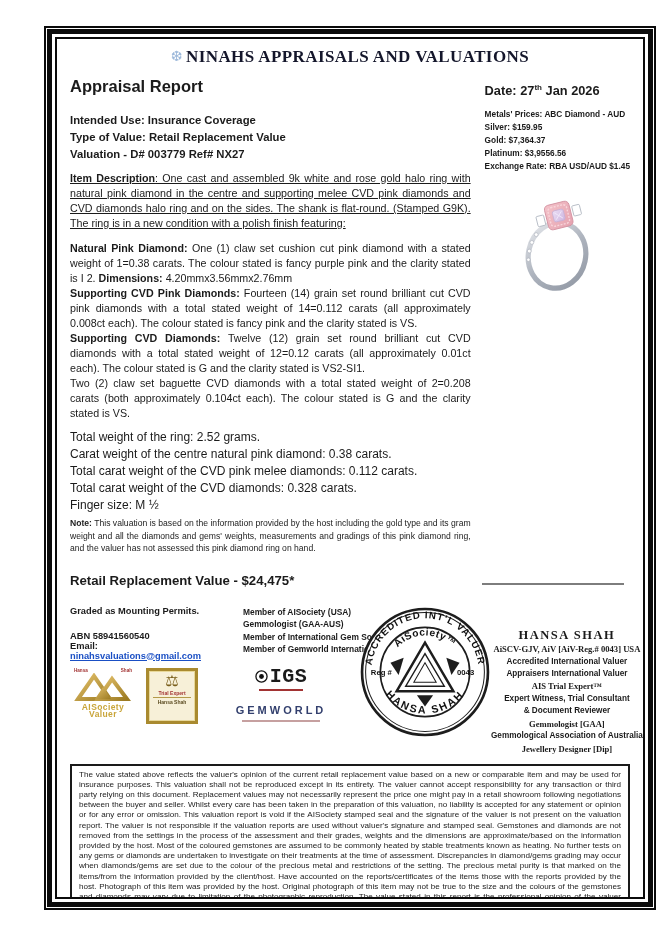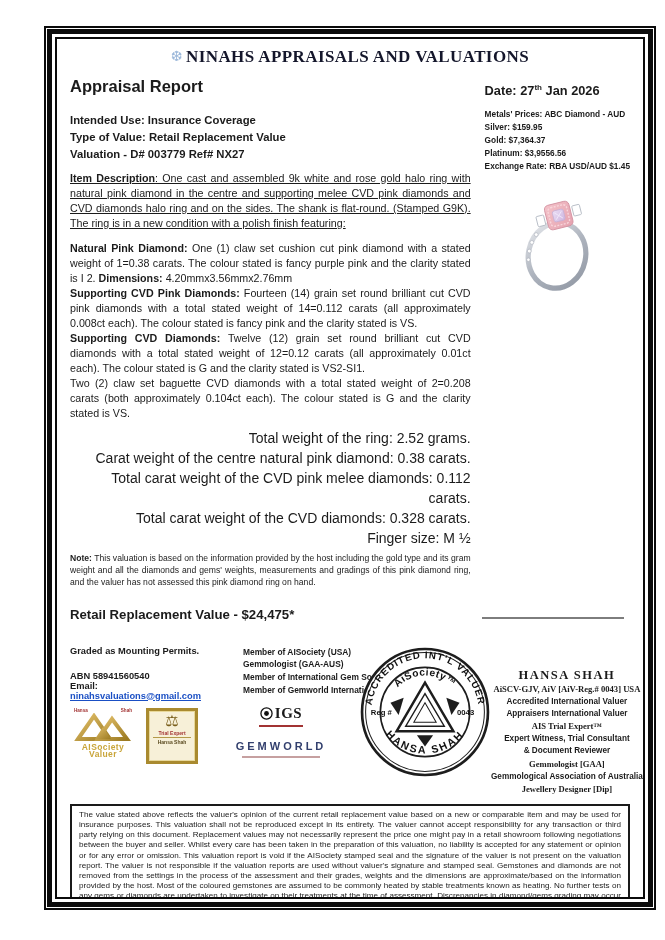--- a/index.html
+++ b/index.html
@@ -21,38 +21,38 @@
   .main-grid{display:flex;margin-top:10px;}
   .col-left{width:424px;}
   .col-right{flex:1;padding-left:14px;box-sizing:border-box;}
 
   .report-title{font-size:16.5px;font-weight:bold;margin:0 0 16px 0;}
   .intro-line{font-size:11.3px;font-weight:bold;line-height:1.5;}
   .para{font-size:10.7px;line-height:1.4;text-align:justify;}
   .para.first{margin-top:8px;text-decoration:underline;}
   .para .plabel{font-weight:bold;}
   .totals{margin-top:8px;}
-  .total-line{font-size:14px;line-height:1.42;text-align:right;}
+  .total-line{font-size:12px;line-height:1.42;}
   .note{font-size:8.6px;line-height:1.42;text-align:justify;margin-top:3px;color:#222;}
   .note .plabel{font-weight:bold;}
 
   
   .date-line{font-size:12.8px;font-weight:bold;margin-top:6px;white-space:nowrap;}
   .date-line .sup{vertical-align:super;font-size:8px;}
   .metals{margin-top:10px;}
   .metal-line{font-size:8.3px;font-weight:bold;line-height:1.55;white-space:nowrap;}
   .ring-wrap{margin-top:16px;text-align:center;}
 
   
   .value-row{display:flex;align-items:flex-end;margin-top:10px;justify-content:space-between;}
   .value-text{font-size:13.2px;font-weight:bold;}
   .sig-line{margin-left:auto;margin-right:6px;margin-bottom:3px;width:142px;height:2px;background:#7d7d7d;}
 
   
-  .band{display:flex;margin-top:24px;}
+  .band{display:flex;margin-top:18px;}
   .band-c1{width:146px;}
   .band-c2{width:158px;padding-left:2px;box-sizing:border-box;}
   .band-c3{width:134px;display:flex;justify-content:center;align-items:flex-start;}
   .band-c4{flex:1;text-align:center;padding-top:8px;}
 
   .graded{font-size:9.3px;font-weight:bold;}
   .abn{font-size:9.3px;font-weight:bold;margin-top:15px;}
   .email-line{font-size:9.3px;font-weight:bold;}
   .email-link{color:#1a4fc4;text-decoration:underline;cursor:pointer;}
   .gold-logos{display:flex;gap:10px;margin-top:7px;align-items:flex-start;}
@@ -61,21 +61,21 @@
   .logo-ais-top{font-size:4.6px;font-weight:bold;color:#a23333;display:flex;justify-content:space-between;padding:0 4px;}
   .logo-ais-cap{font-size:8.5px;font-weight:bold;color:#c9a53a;line-height:1.05;letter-spacing:.4px;margin-top:-2px;}
   .logo-trial{width:52px;height:56px;border:3px solid #a98a2f;box-shadow:inset 0 0 0 1px #e8d89a;background:#f7f0d8;text-align:center;box-sizing:border-box;padding-top:2px;}
   .logo-trial .scales{font-family:"DejaVu Sans",sans-serif;font-size:15px;color:#7a5f1c;line-height:1.1;display:block;}
   .logo-trial .t1{font-size:5px;font-weight:bold;color:#a23333;display:block;margin-top:1px;}
   .logo-trial .t2{font-size:5px;font-weight:bold;color:#5a4a20;display:block;border-top:1px solid #b49a4a;margin:1px 4px 0;padding-top:1px;}
 
   .memb-line{font-size:8.4px;font-weight:bold;line-height:1.5;white-space:nowrap;padding-left:40px;}
   .igs-row{margin-top:9px;text-align:center;}
   .igs-mark{display:inline-flex;align-items:center;gap:2px;}
-  .igs-text{font-family:Liberation Serif, serif;font-weight:bold;font-size:15px;letter-spacing:.5px;}
+  .igs-text{font-family:Liberation Mono, monospace;font-weight:bold;font-size:20px;letter-spacing:.5px;}
   .igs-underbar{width:44px;height:2px;background:#a23333;margin:1px auto 0;}
   .gemworld-row{margin-top:9px;text-align:center;}
   .gemworld-text{font-size:11px;font-weight:bold;color:#33406e;letter-spacing:3px;}
   .gemworld-underbar{width:78px;height:2px;background:#c6a0a0;margin:2px auto 0;}
 
   .valuer-name{font-family:"Liberation Serif",serif;font-weight:bold;font-size:12.5px;letter-spacing:1.5px;margin-top:14px;}
   .valuer-line{font-size:8.2px;font-weight:bold;line-height:1.5;white-space:nowrap;}
   .valuer-line.serif{font-family:"Liberation Serif",serif;font-size:8.6px;}
 
   

